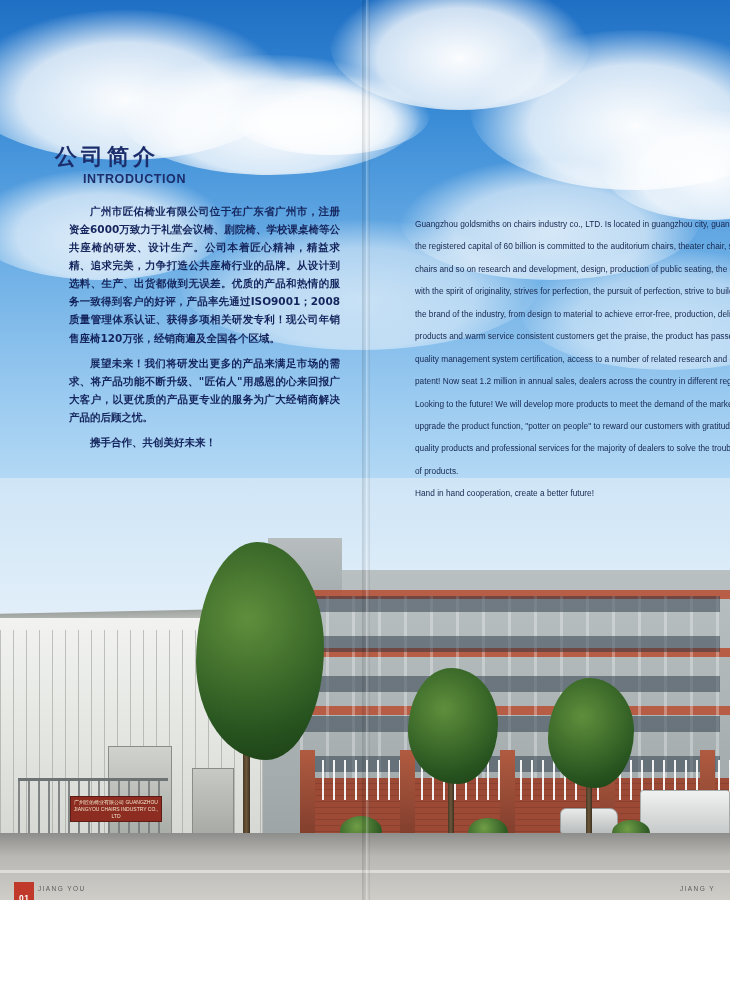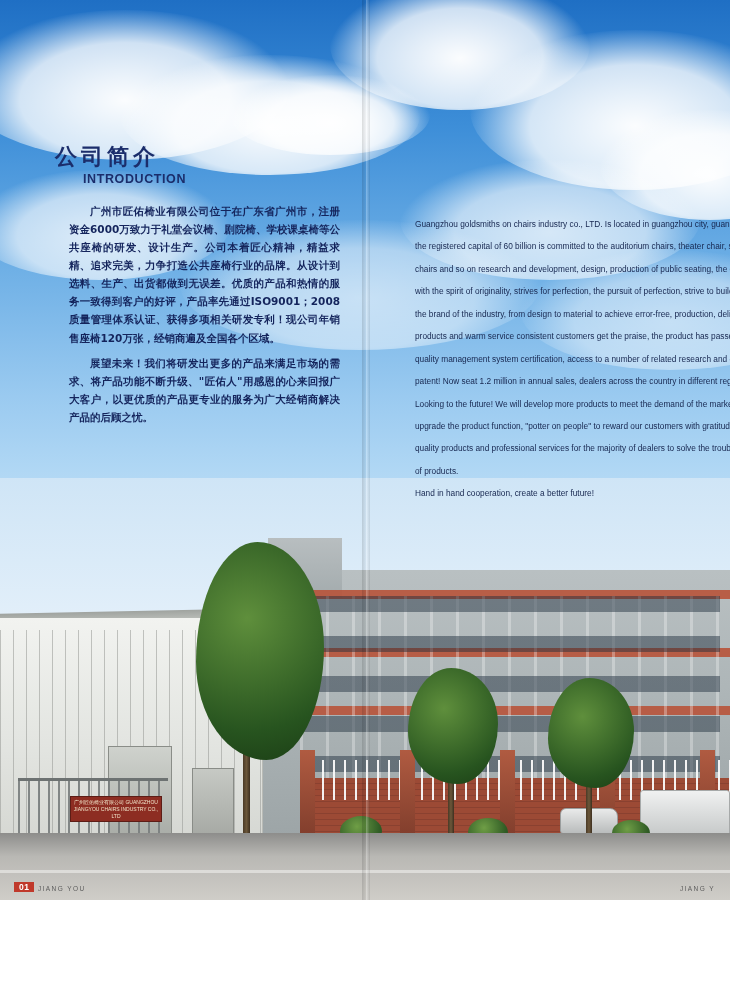--- a/index.html
+++ b/index.html
@@ -243,21 +243,21 @@
   .footer-left {
     position: absolute; left: 0; top: 882px; width: 362px; height: 18px;
     z-index: 40;
   }
   .pagenum {
     position: absolute; left: 14px; top: 0;
     background: #c0392b;
     color: #ffffff;
     font-size: 8.5px;
     font-weight: bold;
-    padding: 0 5px;
+    padding: 11px 5px;
     letter-spacing: .5px;
   }
   .brand-left {
     position: absolute; left: 38px; top: 3px;
     color: #5c5c5c;
     font-size: 6.5px;
     letter-spacing: 1.4px;
   }
   .brand-right {
     position: absolute; left: 680px; top: 885px;
@@ -291,20 +291,21 @@
   </div>
 
   <div class="gutter"></div>
 
   <div class="left-col">
     <h1 class="title-cn">公司简介</h1>
     <div class="title-en">INTRODUCTION</div>
     <div class="cn-body">
       <p>广州市匠佑椅业有限公司位于在广东省广州市，注册资金6000万致力于礼堂会议椅、剧院椅、学校课桌椅等公共座椅的研发、设计生产。公司本着匠心精神，精益求精、追求完美，力争打造公共座椅行业的品牌。从设计到选料、生产、出货都做到无误差。优质的产品和热情的服务一致得到客户的好评，产品率先通过ISO9001；2008质量管理体系认证、获得多项相关研发专利！现公司年销售座椅120万张，经销商遍及全国各个区域。</p>
       <p>展望未来！我们将研发出更多的产品来满足市场的需求、将产品功能不断升级、"匠佑人"用感恩的心来回报广大客户，以更优质的产品更专业的服务为广大经销商解决产品的后顾之忧。</p>
+      <p>携手合作、共创美好未来！</p>
     </div>
   </div>
 
   <div class="right-col">
     <div class="en-body">
       <p>Guangzhou goldsmiths on chairs industry co., LTD. Is located in guangzhou city, guangdong province,</p>
       <p>the registered capital of 60 billion is committed to the auditorium chairs, theater chair, school desks and</p>
       <p>chairs and so on research and development, design, production of public seating, the company in line</p>
       <p>with the spirit of originality, strives for perfection, the pursuit of perfection, strive to build public seating</p>
       <p>the brand of the industry, from design to material to achieve error-free, production, delivery, quality</p>

